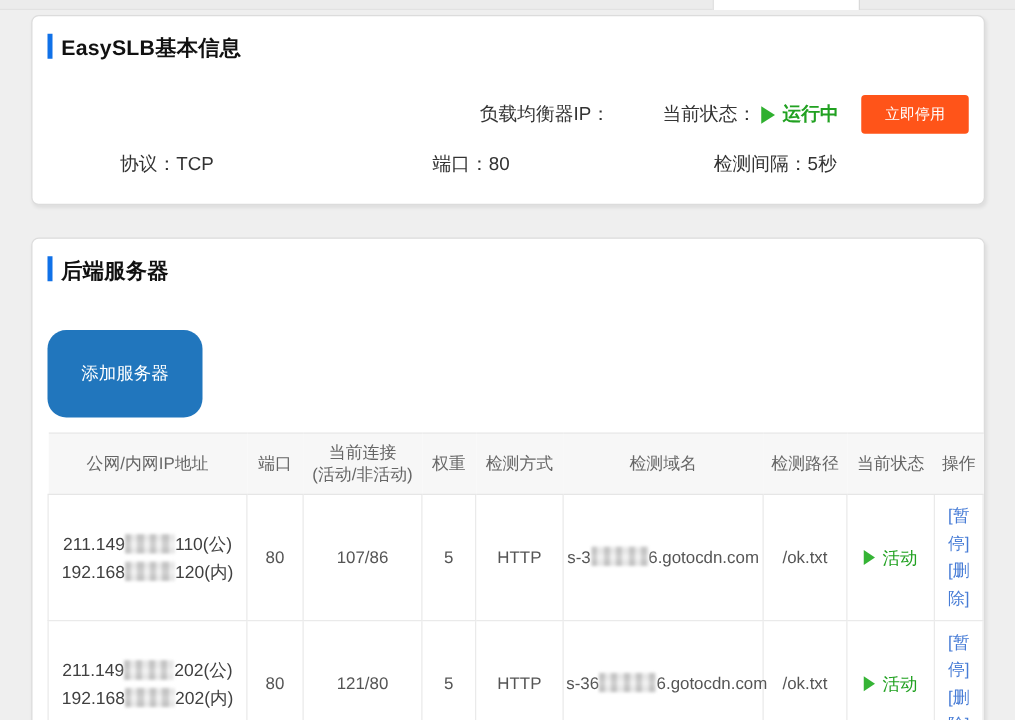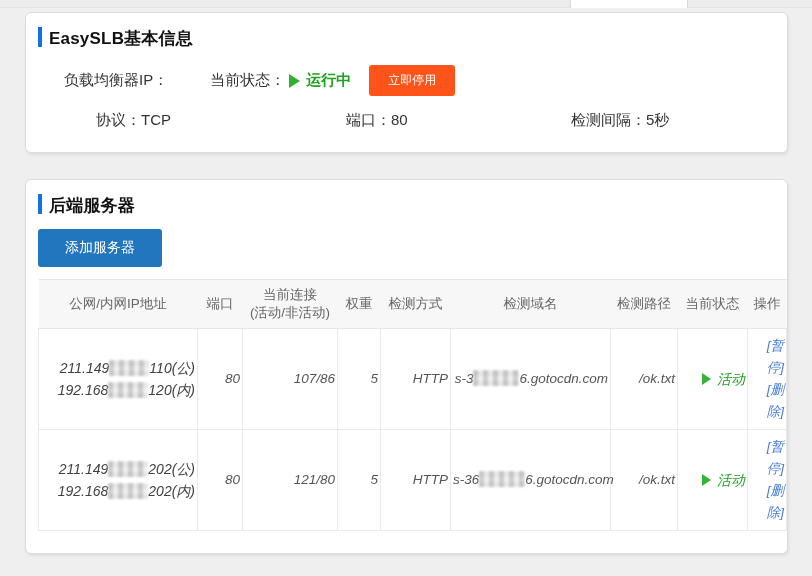--- a/index.html
+++ b/index.html
@@ -20,21 +20,21 @@
     background:#fff; border:1px solid #dcdcdc; border-radius:6px;
     box-shadow:1px 2px 3px rgba(0,0,0,.07);
     padding:14px 12px 22px 12px;
   }
   .card + .card { margin-top:26px; }
   .card-title { display:flex; align-items:flex-start; }
   .accent-bar { width:4px; height:20px; background:#1071e8; margin-right:7px; }
   .card-title h2 { font-size:17px; font-weight:bold; color:#111; letter-spacing:.2px; }
 
   
-  .info-row { display:flex; align-items:center; margin-top:15px; margin-left:26px; }
+  .info-row { display:flex; align-items:center; margin-top:26px; margin-left:26px;justify-content:flex-end; }
   .lb-label { font-size:15px; color:#333; }
   .ip-block { font-size:16px; color:#222; line-height:25px; }
   .ip-line { white-space:nowrap; }
   .redact {
     display:inline-block; vertical-align:-4px; border-radius:1px;
     background-image:
       repeating-linear-gradient(90deg, rgba(178,178,178,.55) 0 5px, rgba(238,238,238,.55) 5px 10px),
       repeating-linear-gradient(0deg, #dcdcdc 0 5px, #f2f2f2 5px 10px);
     filter:blur(1.3px);
   }
@@ -59,35 +59,35 @@
   .stop-btn {
     margin-left:18px; background:#ff5419; color:#fff; border:none; border-radius:3px;
     font-size:12px; padding:7px 19px; cursor:pointer; font-family:inherit;
   }
   .stats-row { display:flex; margin-top:15px; margin-left:58px; font-size:15px; color:#333; }
   .stat-1 { width:250px; }
   .stat-2 { width:225px; }
 
   
   .add-btn {
-    margin-top:12px; background:#2176bd; color:#fff; border:none; border-radius:3px;
-    font-size:14px; padding:10px 27px; cursor:pointer; font-family:inherit;
+    margin-top:36px; background:#2176bd; color:#fff; border:none; border-radius:15px;
+    font-size:14px; padding:26px 27px; cursor:pointer; font-family:inherit;
   }
   table.servers {
     margin-top:12px; width:748px; border-collapse:collapse; table-layout:fixed;
     font-size:13.5px; color:#555;
   }
   table.servers thead th {
     background:#f7f7f7; color:#666; font-weight:normal;
     border-top:1px solid #e6e6e6; border-bottom:1px solid #e6e6e6;
     padding:6px 2px; line-height:1.35; text-align:center;
   }
   table.servers tbody td {
-    border:1px solid #eaeaea; text-align:right; padding:6px 2px; height:55px;
-    line-height:22px; background:#fff;font-style:italic;
+    border:1px solid #eaeaea; text-align:center; padding:6px 2px; height:55px;
+    line-height:22px; background:#fff;
   }
   td.ip-cell { font-size:14px; color:#404040; white-space:nowrap; }
   .hdr-sub { display:block; }
   .status-cell .play-icon {
     border-left:9px solid #35b435; border-top:6px solid transparent; border-bottom:6px solid transparent;
     margin:0 6px 0 0; vertical-align:-1px;
   }
   .status-cell span.st { color:#21a121; font-size:14px; }
   .action-cell a { display:block; color:#477cd6; text-decoration:none; cursor:pointer; font-size:13.5px; }
   .domain-cell, .path-cell { white-space:nowrap; }

